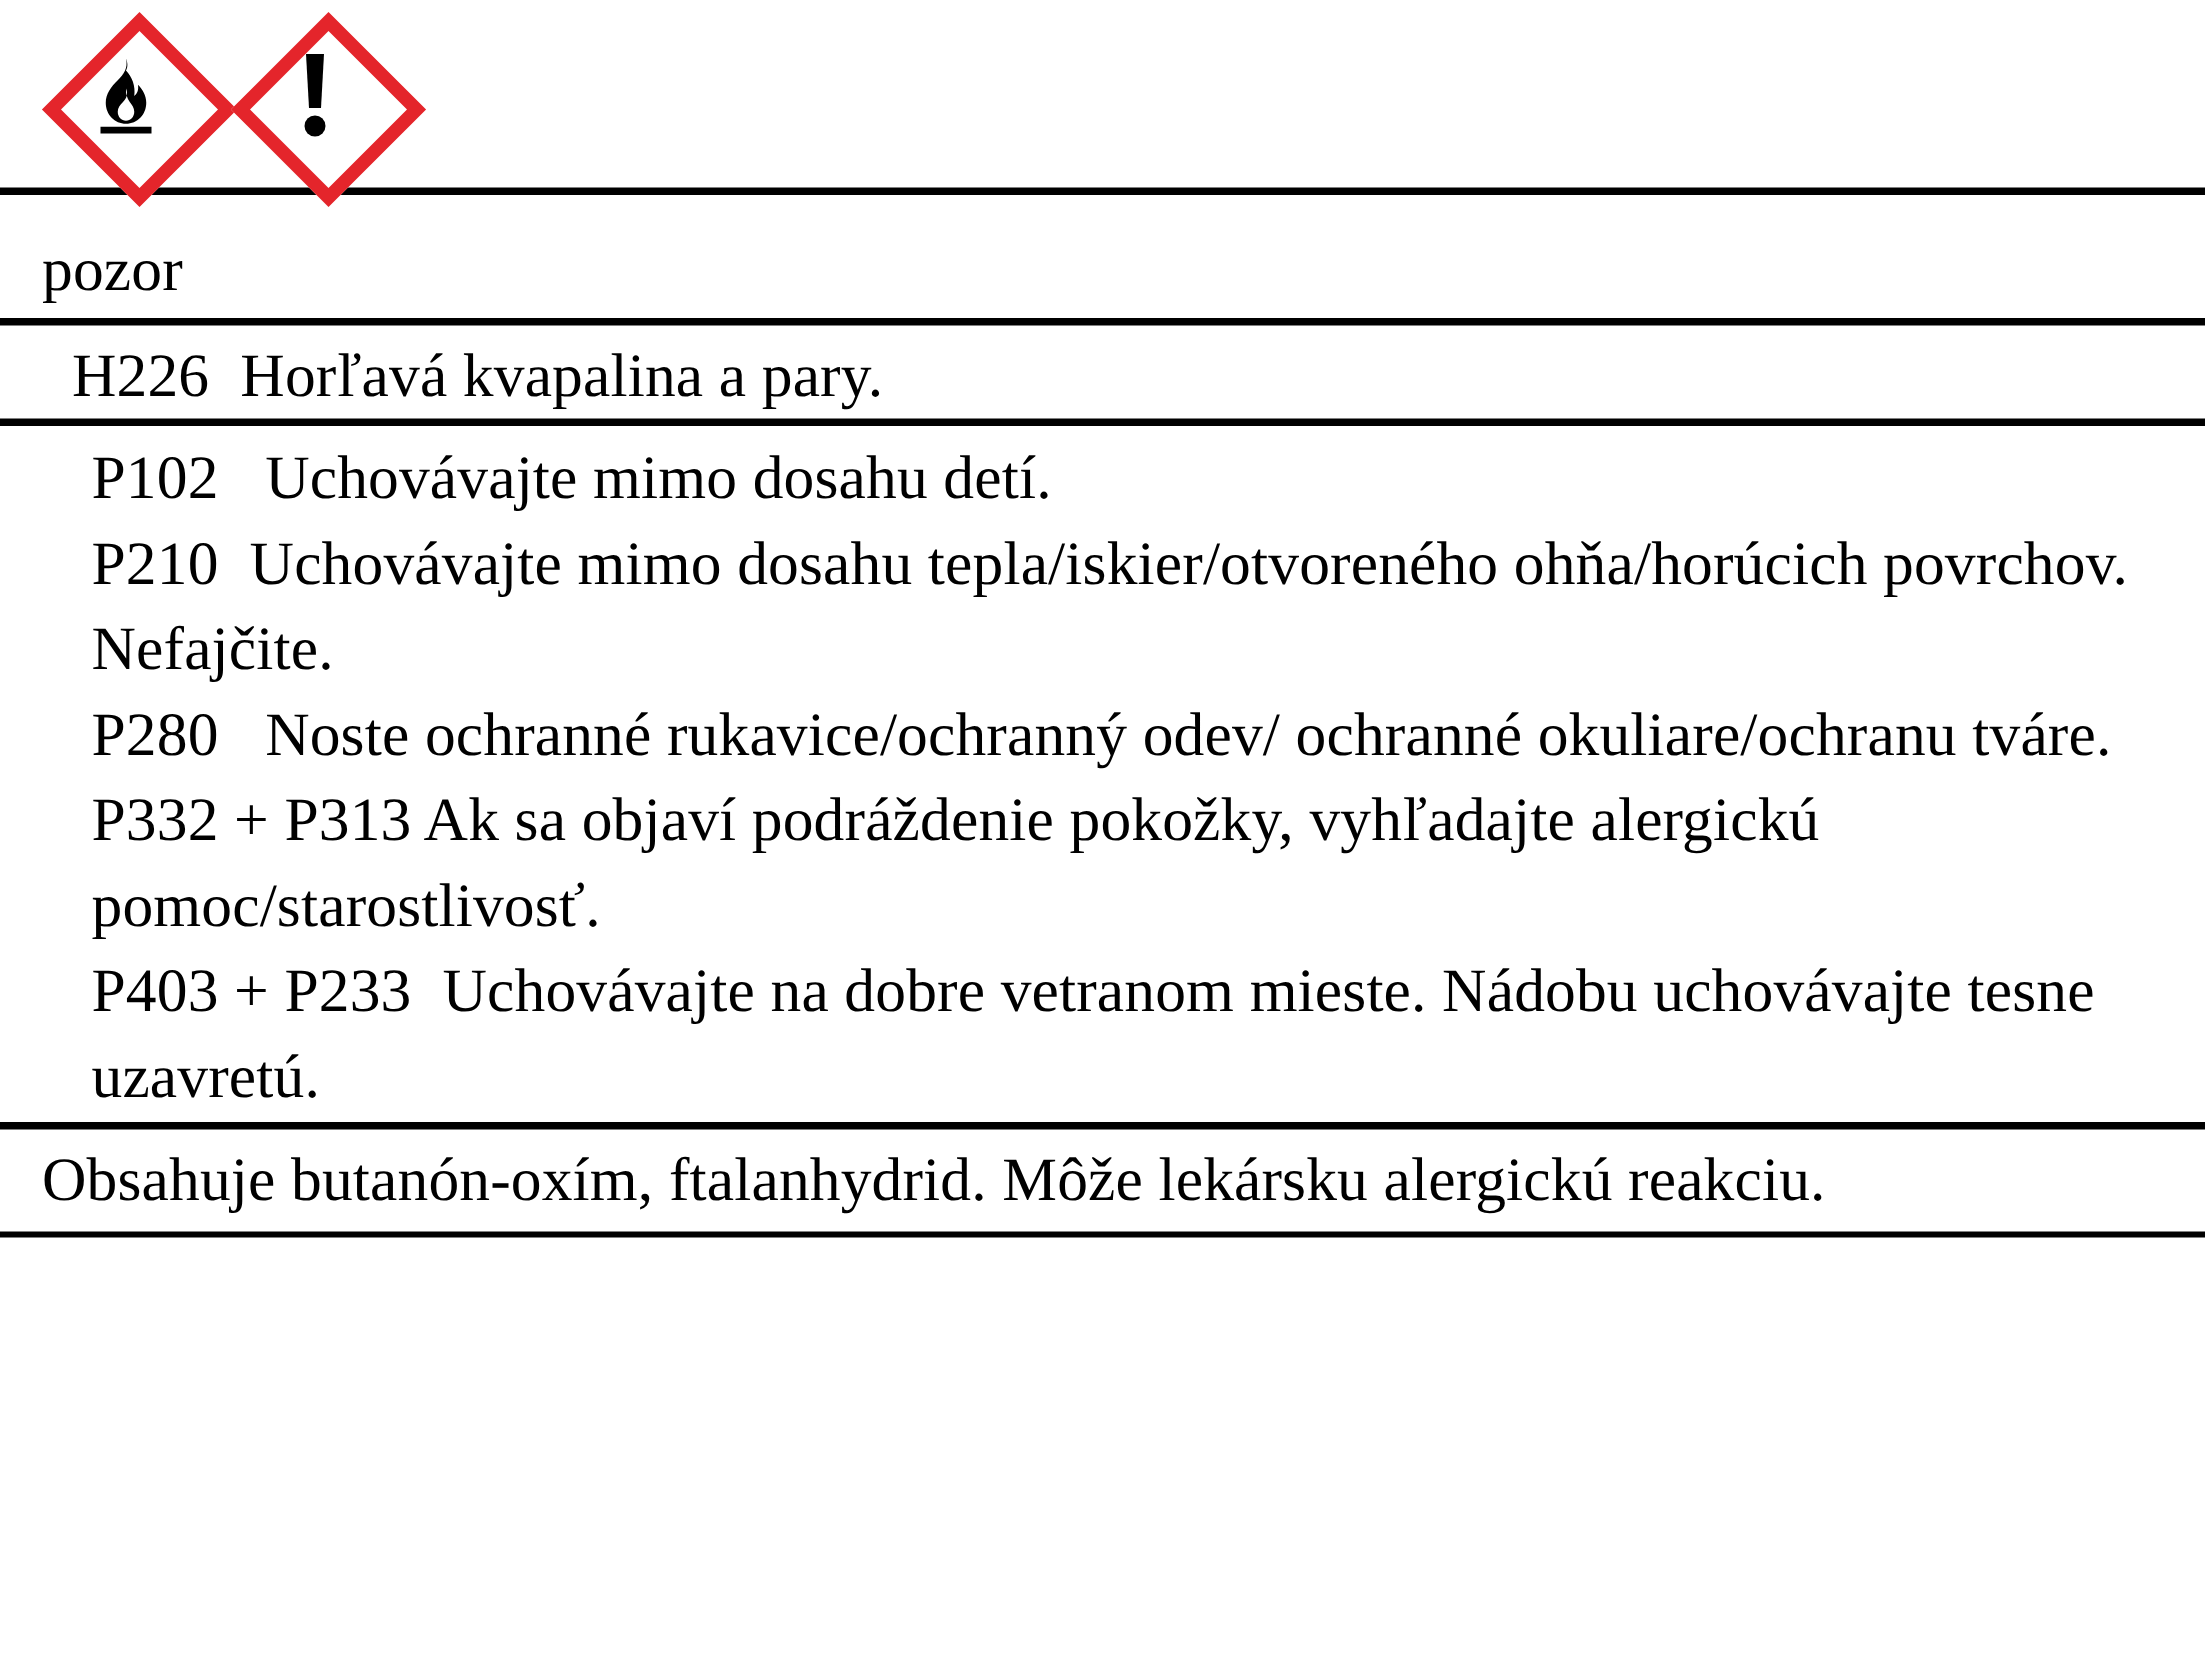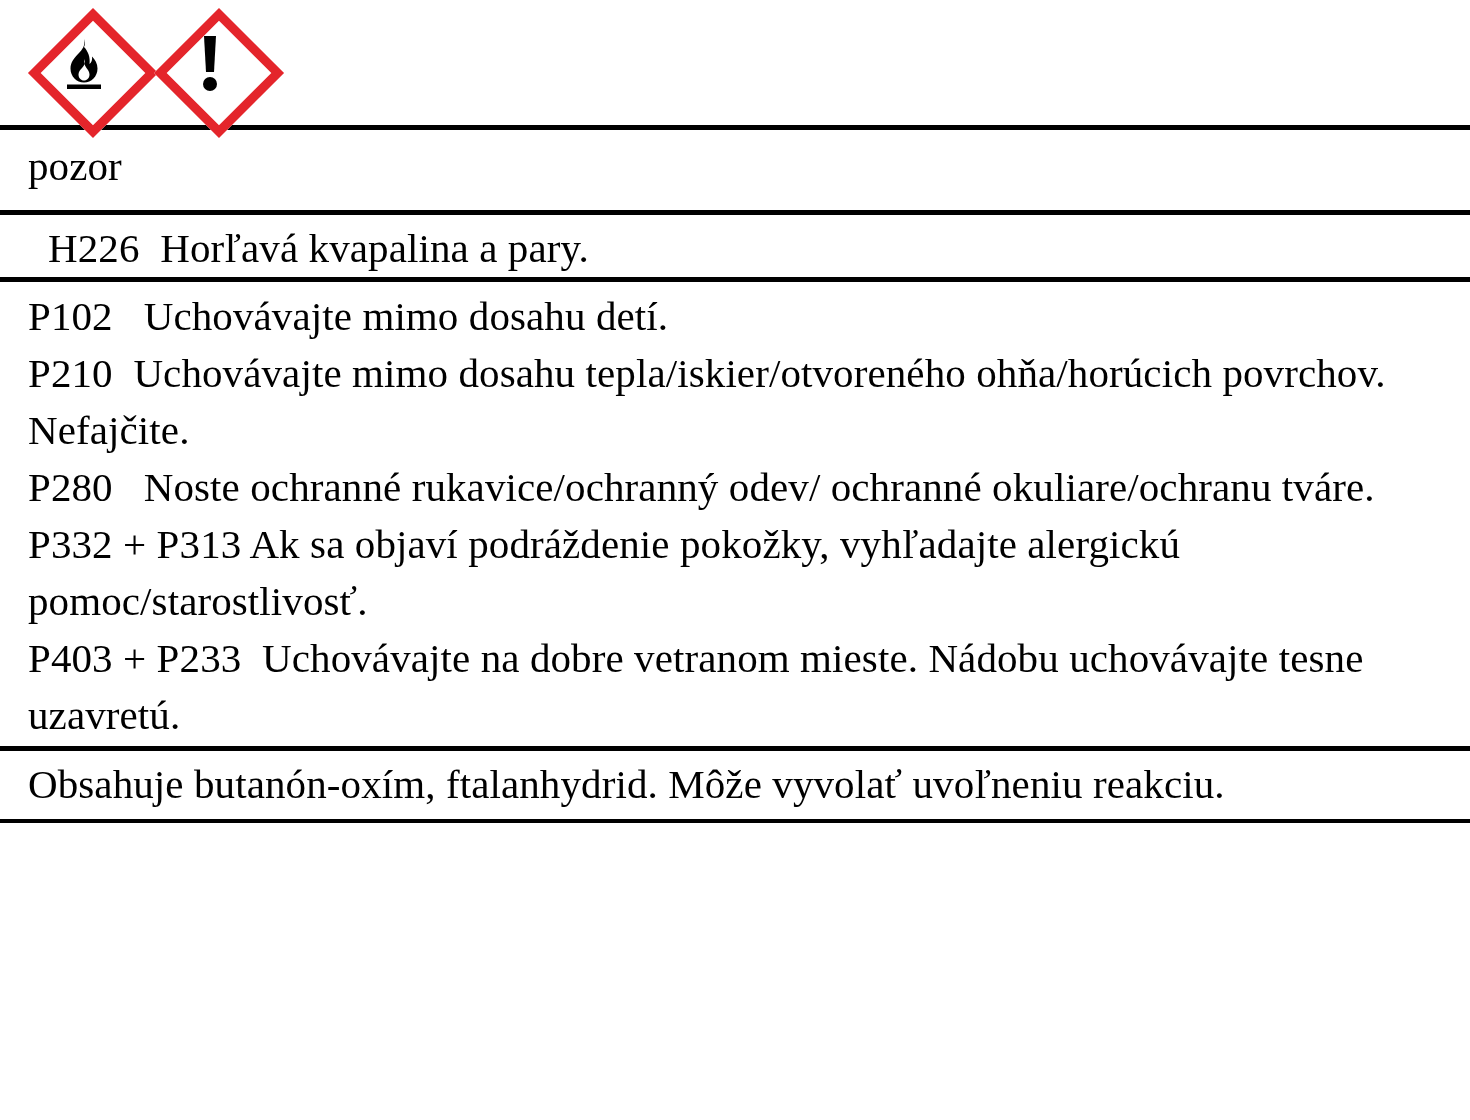--- a/index.html
+++ b/index.html
@@ -81,24 +81,25 @@
     font-size: 41px;
     line-height: 57px;
     letter-spacing: 0.1px;
     white-space: pre-wrap;
     word-break: normal;
   }
   .signal-word {
     font-size: 40px;
     line-height: 50px;
     padding-top: 8px;
-    padding-bottom: 15px;
+    padding-bottom: 4px;
+    margin-top: 13px;
   }
   .hazard-block { padding-top: 5px; padding-bottom: 0px; padding-left: 48px; }
-  .precaution-block { padding-top: 6px; padding-bottom: 2px; }
+  .precaution-block { padding-top: 6px; padding-bottom: 2px; margin-left: 33px; }
   .supplemental-block { padding-top: 7px; padding-bottom: 9px; }
   .supplemental-block .line { line-height: 52px; }
 </style>
 </head>
 <body>
 
 <div class="label-sheet">
 
   <div class="pictogram-band">
 
@@ -143,18 +144,18 @@
     <div class="line">P102   Uchovávajte mimo dosahu detí.</div>
     <div class="line">P210  Uchovávajte mimo dosahu tepla/iskier/otvoreného ohňa/horúcich povrchov. Nefajčite.</div>
     <div class="line">P280   Noste ochranné rukavice/ochranný odev/ ochranné okuliare/ochranu tváre.</div>
     <div class="line">P332 + P313 Ak sa objaví podráždenie pokožky, vyhľadajte alergickú pomoc/starostlivosť.</div>
     <div class="line">P403 + P233  Uchovávajte na dobre vetranom mieste. Nádobu uchovávajte tesne uzavretú.</div>
   </div>
 
   <div class="rule"></div>
 
   <div class="row supplemental-block">
-    <div class="line">Obsahuje butanón-oxím, ftalanhydrid. Môže vyvolať uvoľneniu reakciu.</div>
+    <div class="line">Obsahuje butanón-oxím, ftalanhydrid. Môže lekársku alergickú reakciu.</div>
   </div>
 
   <div class="rule thin"></div>
 
 </div>
 
 </body></html>

